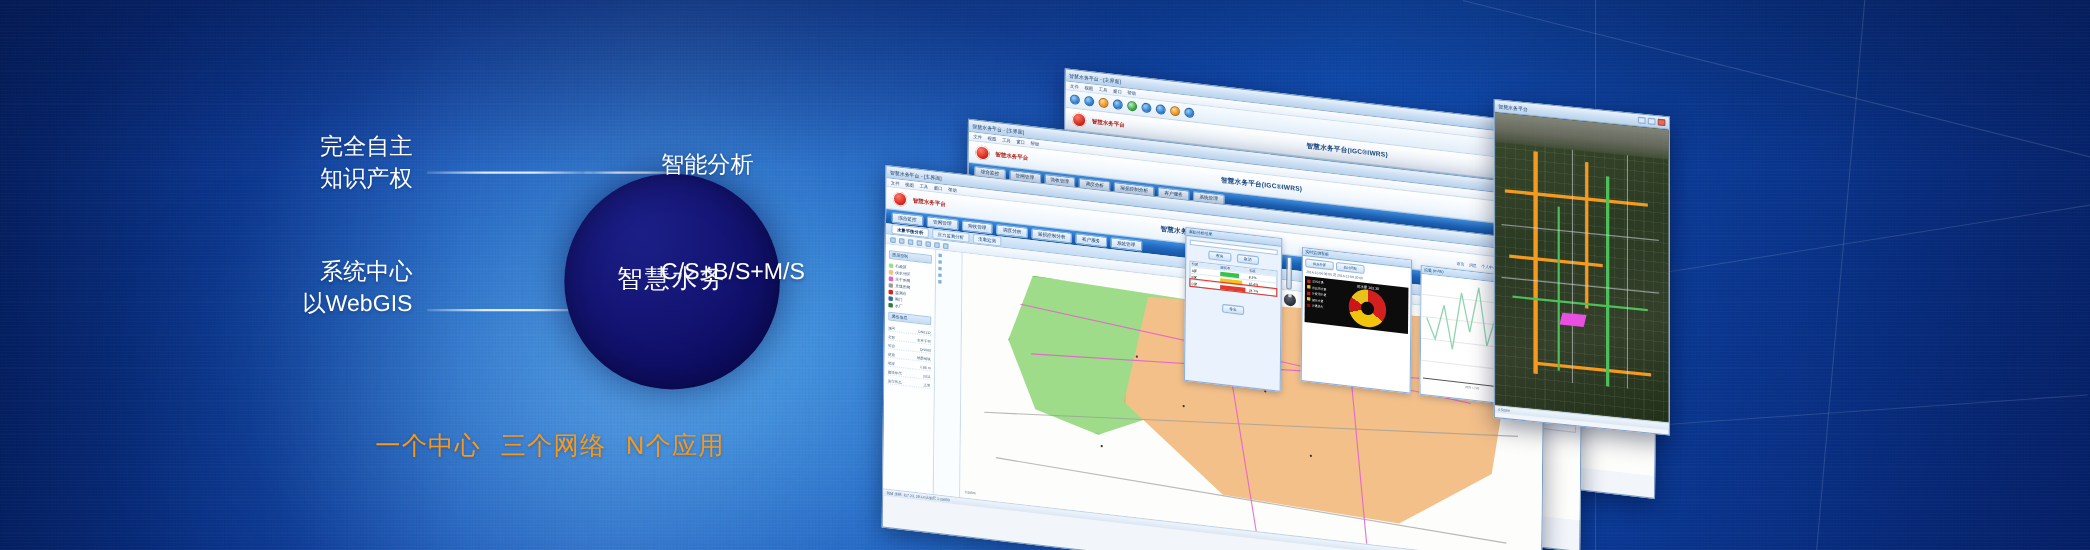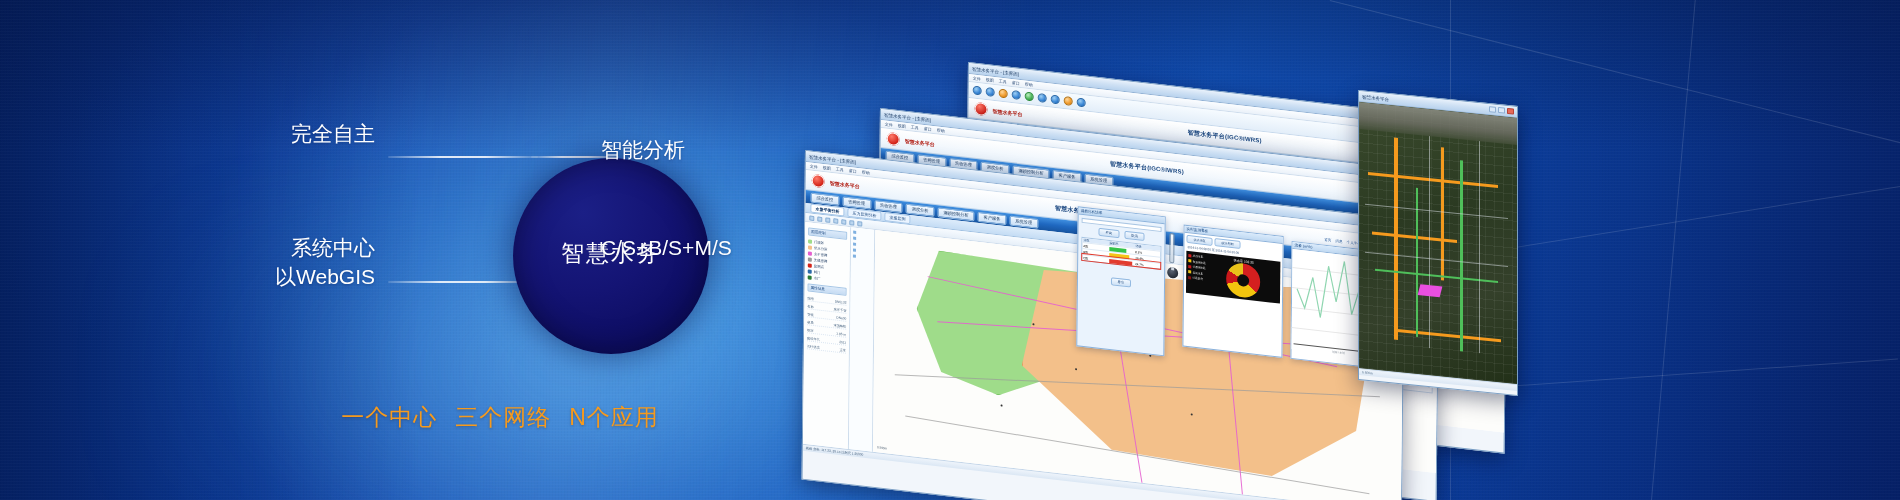--- a/index.html
+++ b/index.html
@@ -103,21 +103,21 @@
     position:absolute; height:2px;
     background:linear-gradient(90deg, rgba(255,255,255,0.15) 0%, rgba(255,255,255,0.85) 35%, rgba(255,255,255,0.85) 65%, rgba(255,255,255,0.15) 100%);
     border-radius:1px;
   }
   .conn-tl { left:388px; top:156px; width:150px; }
   .conn-bl { left:388px; top:281px; width:150px; }
   .conn-tr { left:531px; top:156px; width:88px; }
   .conn-br { left:528px; top:281px; width:92px; }
 
   .tagline {
-    position:absolute; left:190px; top:402px; width:620px;
+    position:absolute; left:190px; top:390px; width:620px;
     text-align:center; color:#f59a1e; font-size:23px;
     letter-spacing:1px; white-space:nowrap;
     text-shadow:0 1px 3px rgba(40,20,0,0.30);
   }
   .tagline span { margin:0 9px; }
 
   
   .stack { position:absolute; left:960px; top:0; width:940px; height:500px; }
 
   .win {
@@ -318,20 +318,21 @@
     <div class="connector conn-bl"></div>
     <div class="connector conn-tr"></div>
     <div class="connector conn-br"></div>
 
     <div class="core-circle">
       <div class="core-cn">智慧水务</div>
     </div>
 
     <div class="spoke-label right-al lbl-tl">
       <div>完全自主</div>
+      <div>知识产权</div>
     </div>
 
     <div class="spoke-label right-al lbl-bl">
       <div>系统中心</div>
       <div>以WebGIS</div>
     </div>
 
     <div class="spoke-label left-al lbl-tr">
       <div>智能分析</div>
     </div>

